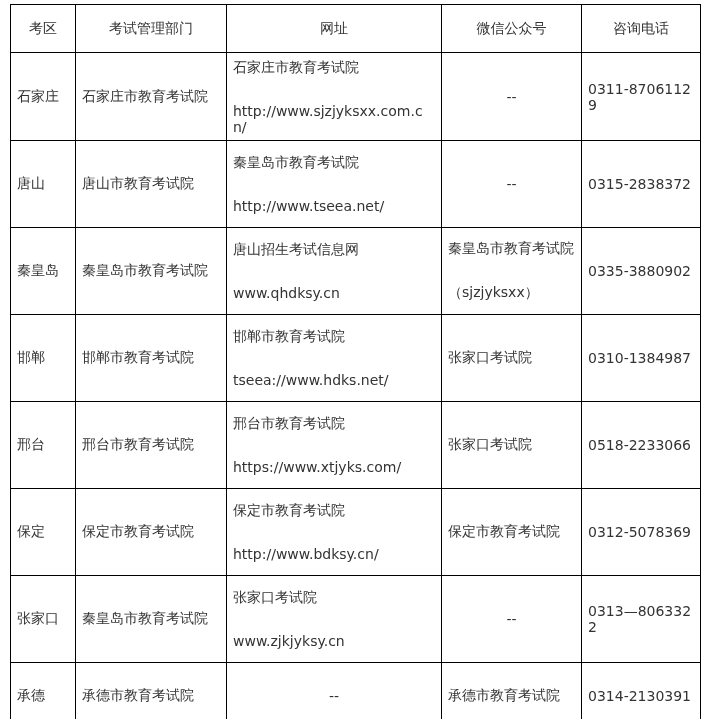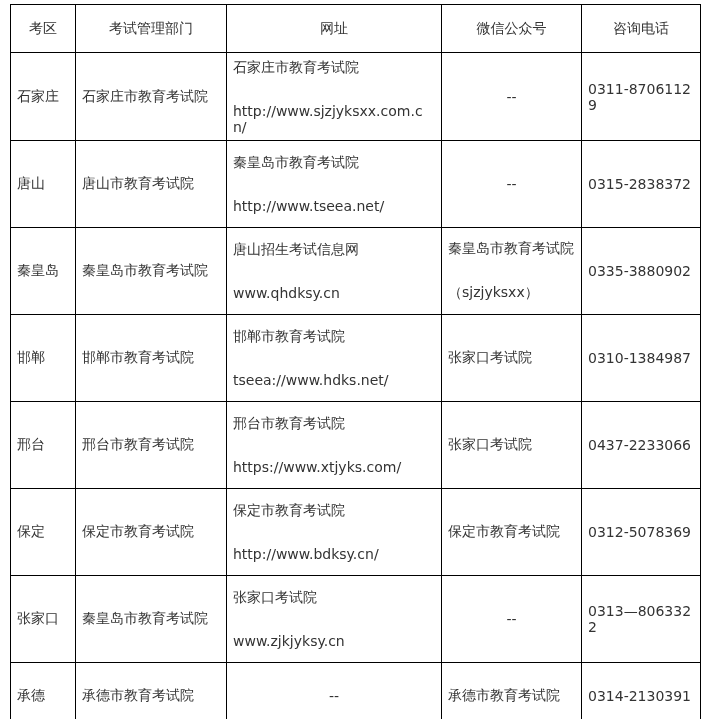--- a/index.html
+++ b/index.html
@@ -125,21 +125,21 @@
     </tr>
 
     <tr class="r-tall">
       <td class="left">邢台</td>
       <td class="left">邢台市教育考试院</td>
       <td class="left stack">
         <div>邢台市教育考试院</div>
         <div class="line2 url-line">https://www.xtjyks.com/</div>
       </td>
       <td class="left">张家口考试院</td>
-      <td class="left">0437-2233066</td>
+      <td class="left">0518-2233066</td>
     </tr>
 
     <tr class="r-tall">
       <td class="left">保定</td>
       <td class="left">保定市教育考试院</td>
       <td class="left stack">
         <div>保定市教育考试院</div>
         <div class="line2 url-line">http://www.bdksy.cn/</div>
       </td>
       <td class="left">保定市教育考试院</td>

